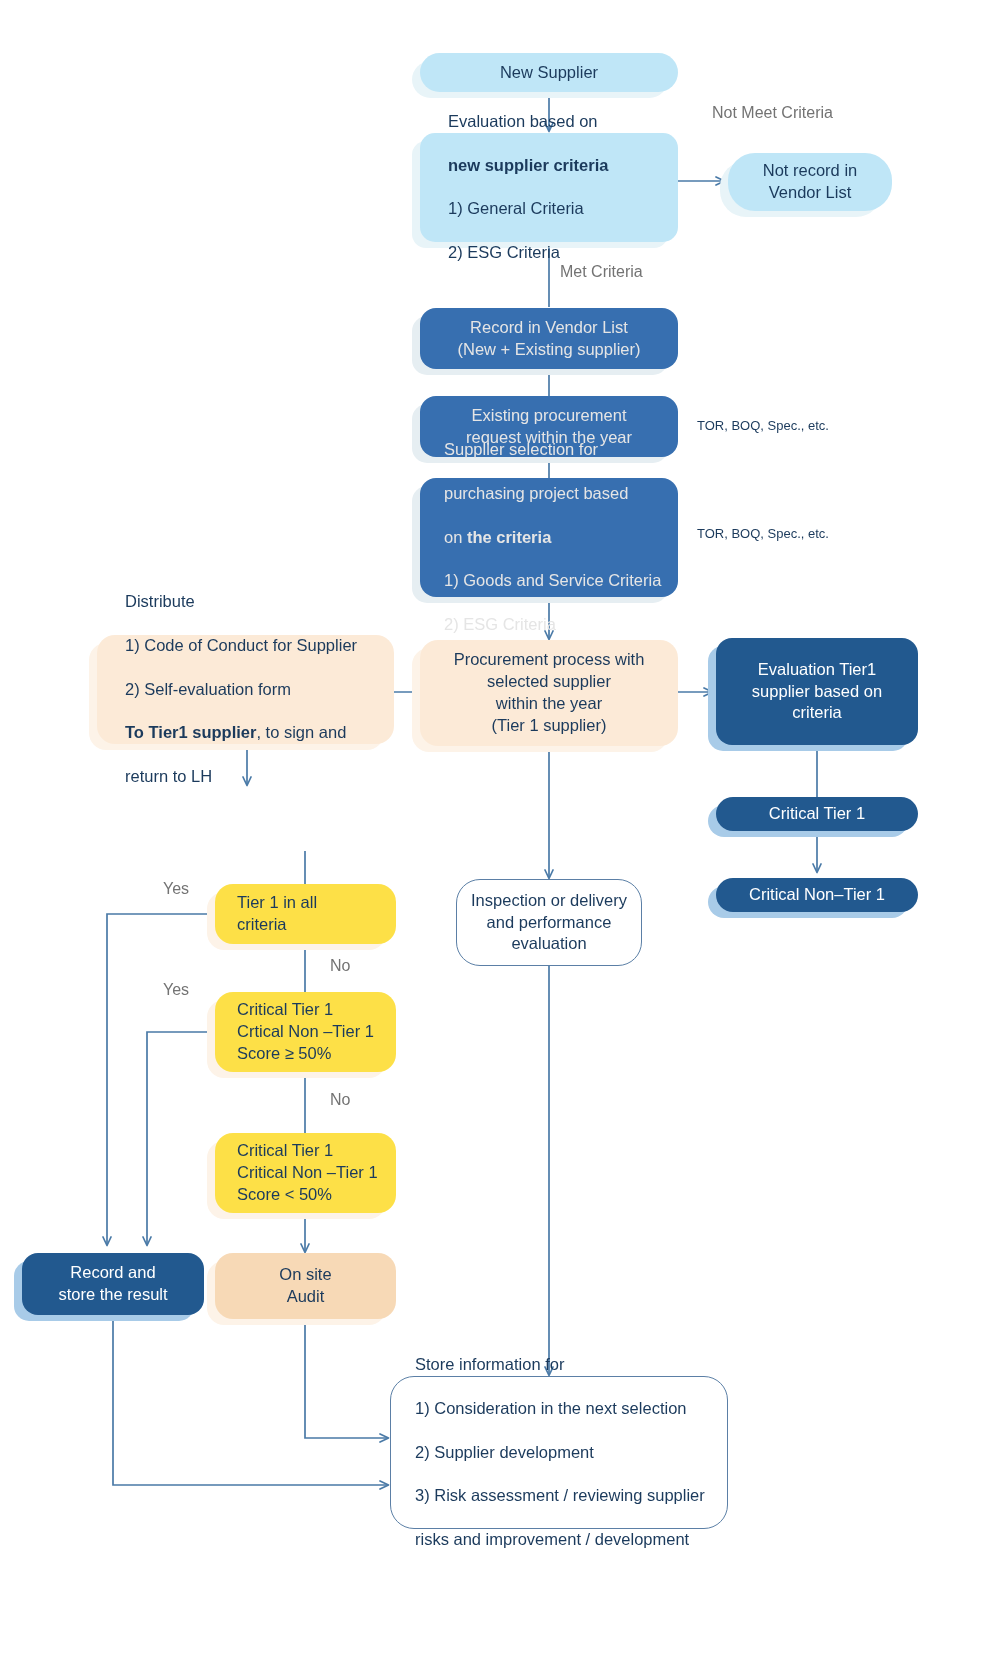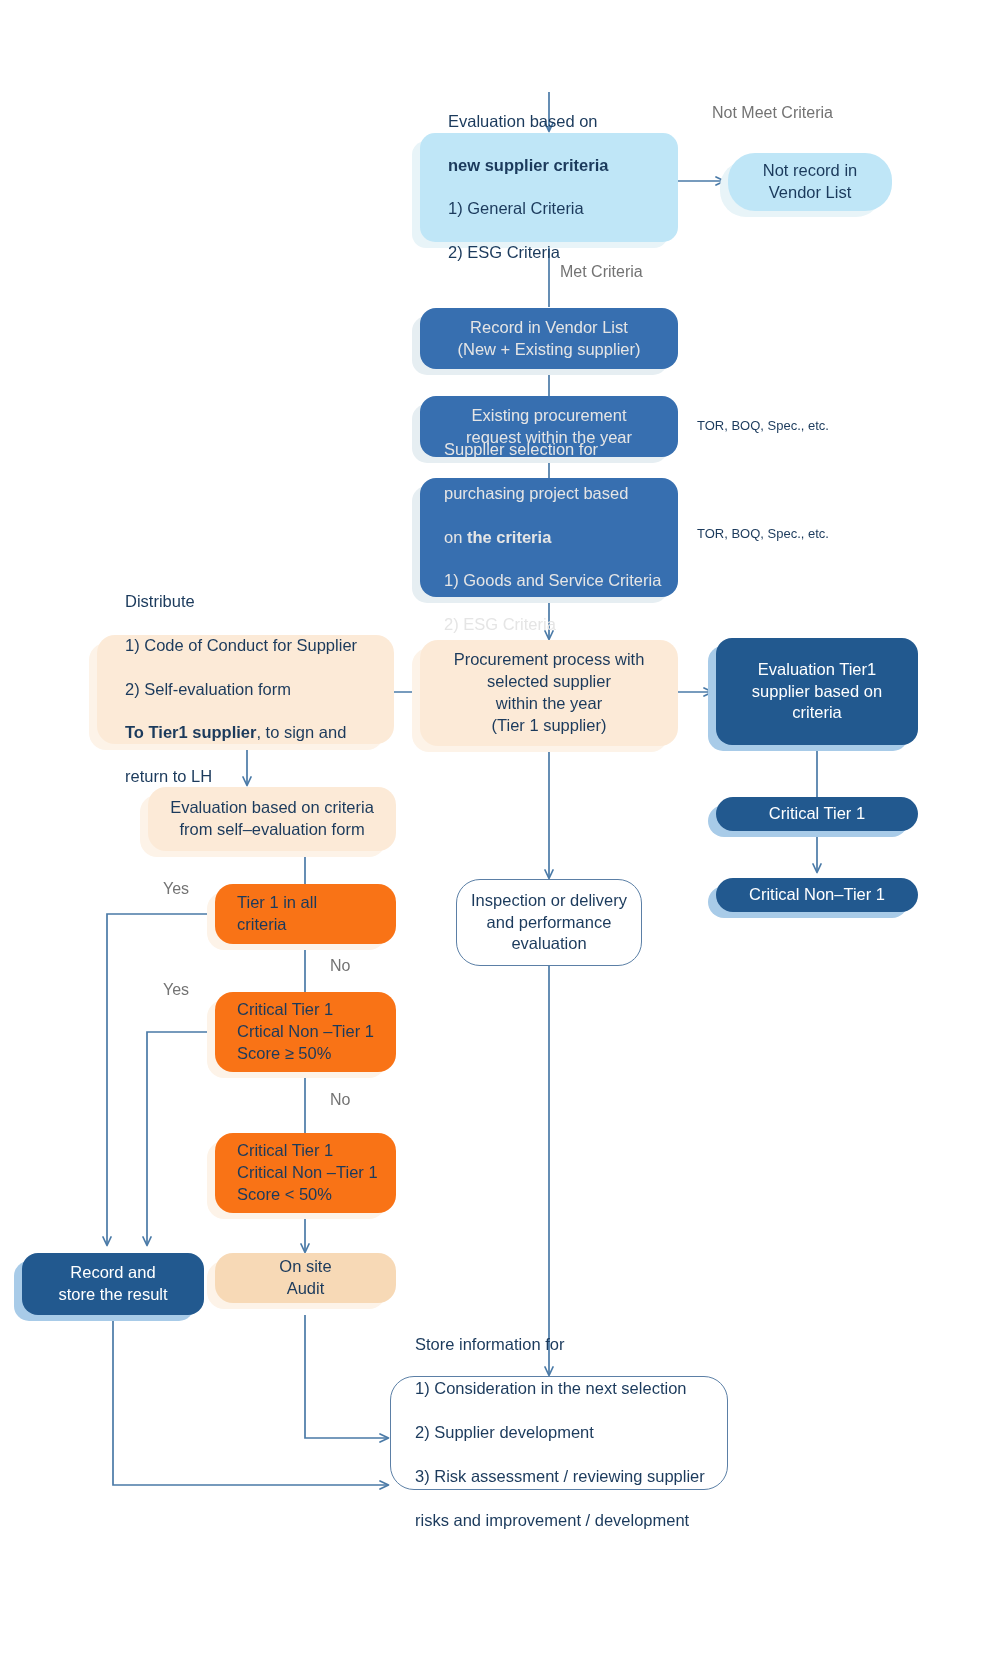--- a/index.html
+++ b/index.html
@@ -58,21 +58,21 @@
     border-radius: 16px;
     box-shadow: -9px 7px 0 -1px #a8cbe8;
   }
   .peach-light {
     background: #fcead7;
     color: #1b3a5c;
     border-radius: 18px;
     box-shadow: -9px 7px 0 -1px #fdf3e8;
   }
   .peach-mid {
-    background: #f97316;
+    background: #fde047;
     color: #1b3a5c;
     border-radius: 18px;
     box-shadow: -9px 7px 0 -1px #fdf3e8;
   }
   .peach-deep {
     background: #f7d9b6;
     color: #1b3a5c;
     border-radius: 18px;
     box-shadow: -9px 7px 0 -1px #fdf3e8;
   }
@@ -147,20 +147,23 @@
       <path d="M549,746 L549,878" marker-end="url(#arrow)"></path>
 
       <path d="M549,966 L549,1375" marker-end="url(#arrow)"></path>
 
       <path d="M305,1315 L305,1438 L388,1438" marker-end="url(#arrow)"></path>
 
       <path d="M113,1315 L113,1485 L388,1485" marker-end="url(#arrow)"></path>
     </g>
   </svg>
 
+  <div class="node lightblue pill" style="left:420px; top:53px; width:258px; height:39px;">
+    <span>New Supplier</span>
+  </div>
 
   <div class="node lightblue left-align" style="left:420px; top:133px; width:258px; height:109px; padding-left:28px;border-radius:15px;">
     <div>
       <div>Evaluation based on</div>
       <div><b>new supplier criteria</b></div>
       <div>1) General Criteria</div>
       <div>2) ESG Criteria</div>
     </div>
   </div>
 
@@ -221,24 +224,20 @@
   </div>
 
   <div class="node deepblue pill" style="left:716px; top:797px; width:202px; height:34px;">
     <span>Critical Tier 1</span>
   </div>
 
   <div class="node deepblue pill" style="left:716px; top:878px; width:202px; height:34px;">
     <span>Critical Non–Tier 1</span>
   </div>
 
-  <div class="node peach-light" style="left:148px; top:787px; width:248px; height:64px;">
-    <span>Evaluation based on criteria
-from self–evaluation form</span>
-  </div>
 
   <div class="edge-label" style="left:163px; top:880px;">Yes</div>
 
   <div class="node peach-mid left-align" style="left:215px; top:884px; width:181px; height:60px; padding-left:22px;">
     <span>Tier 1 in all
 criteria</span>
   </div>
 
   <div class="edge-label" style="left:330px; top:957px;">No</div>
 
@@ -256,32 +255,32 @@
     <span>Critical Tier 1
 Critical Non –Tier 1
 Score &lt; 50%</span>
   </div>
 
   <div class="node deepblue" style="left:22px; top:1253px; width:182px; height:62px;">
     <span>Record and
 store the result</span>
   </div>
 
-  <div class="node peach-deep" style="left:215px; top:1253px; width:181px; height:50px;">
+  <div class="node peach-deep" style="left:215px; top:1253px; width:181px; height:66px;">
     <span>On site
 Audit</span>
   </div>
 
   <div class="node outline" style="left:456px; top:879px; width:186px; height:87px;">
     <span>Inspection or delivery
 and performance
 evaluation</span>
   </div>
 
-  <div class="node outline left-align" style="left:390px; top:1376px; width:338px; height:114px; padding-left:24px;">
+  <div class="node outline left-align" style="left:390px; top:1376px; width:338px; height:153px; padding-left:24px;">
     <div>
       <div>Store information for</div>
       <div>1) Consideration in the next selection</div>
       <div>2) Supplier development</div>
       <div>3) Risk assessment / reviewing supplier</div>
       <div>risks and improvement / development</div>
     </div>
   </div>
 
 </div>

